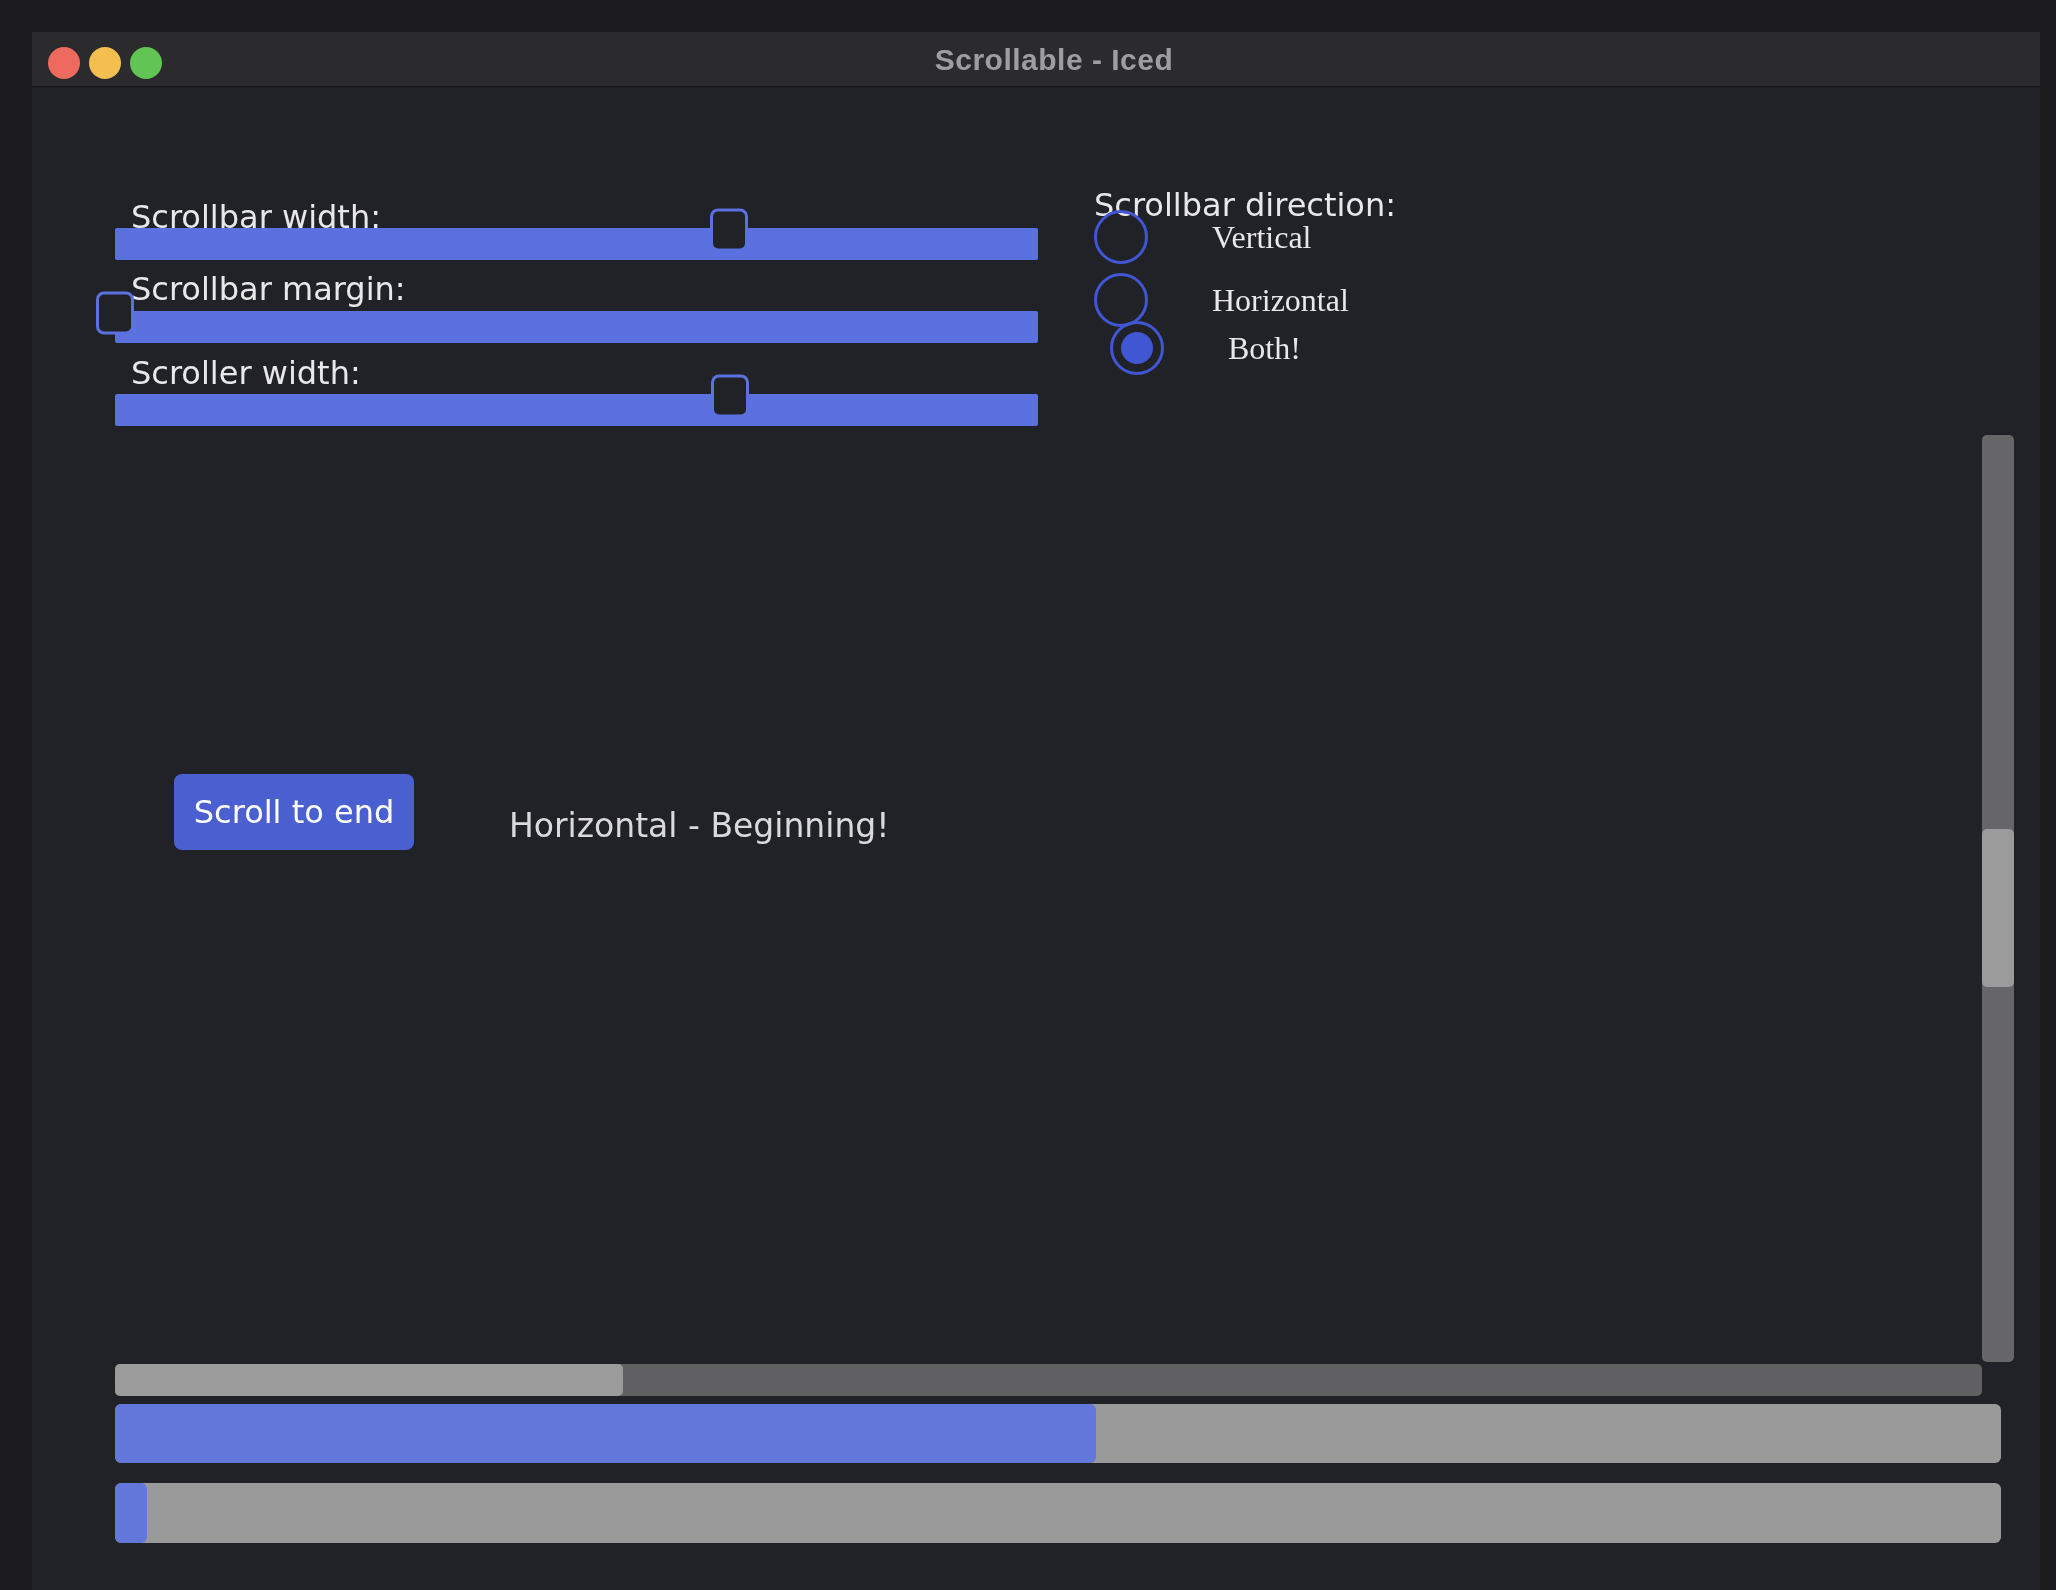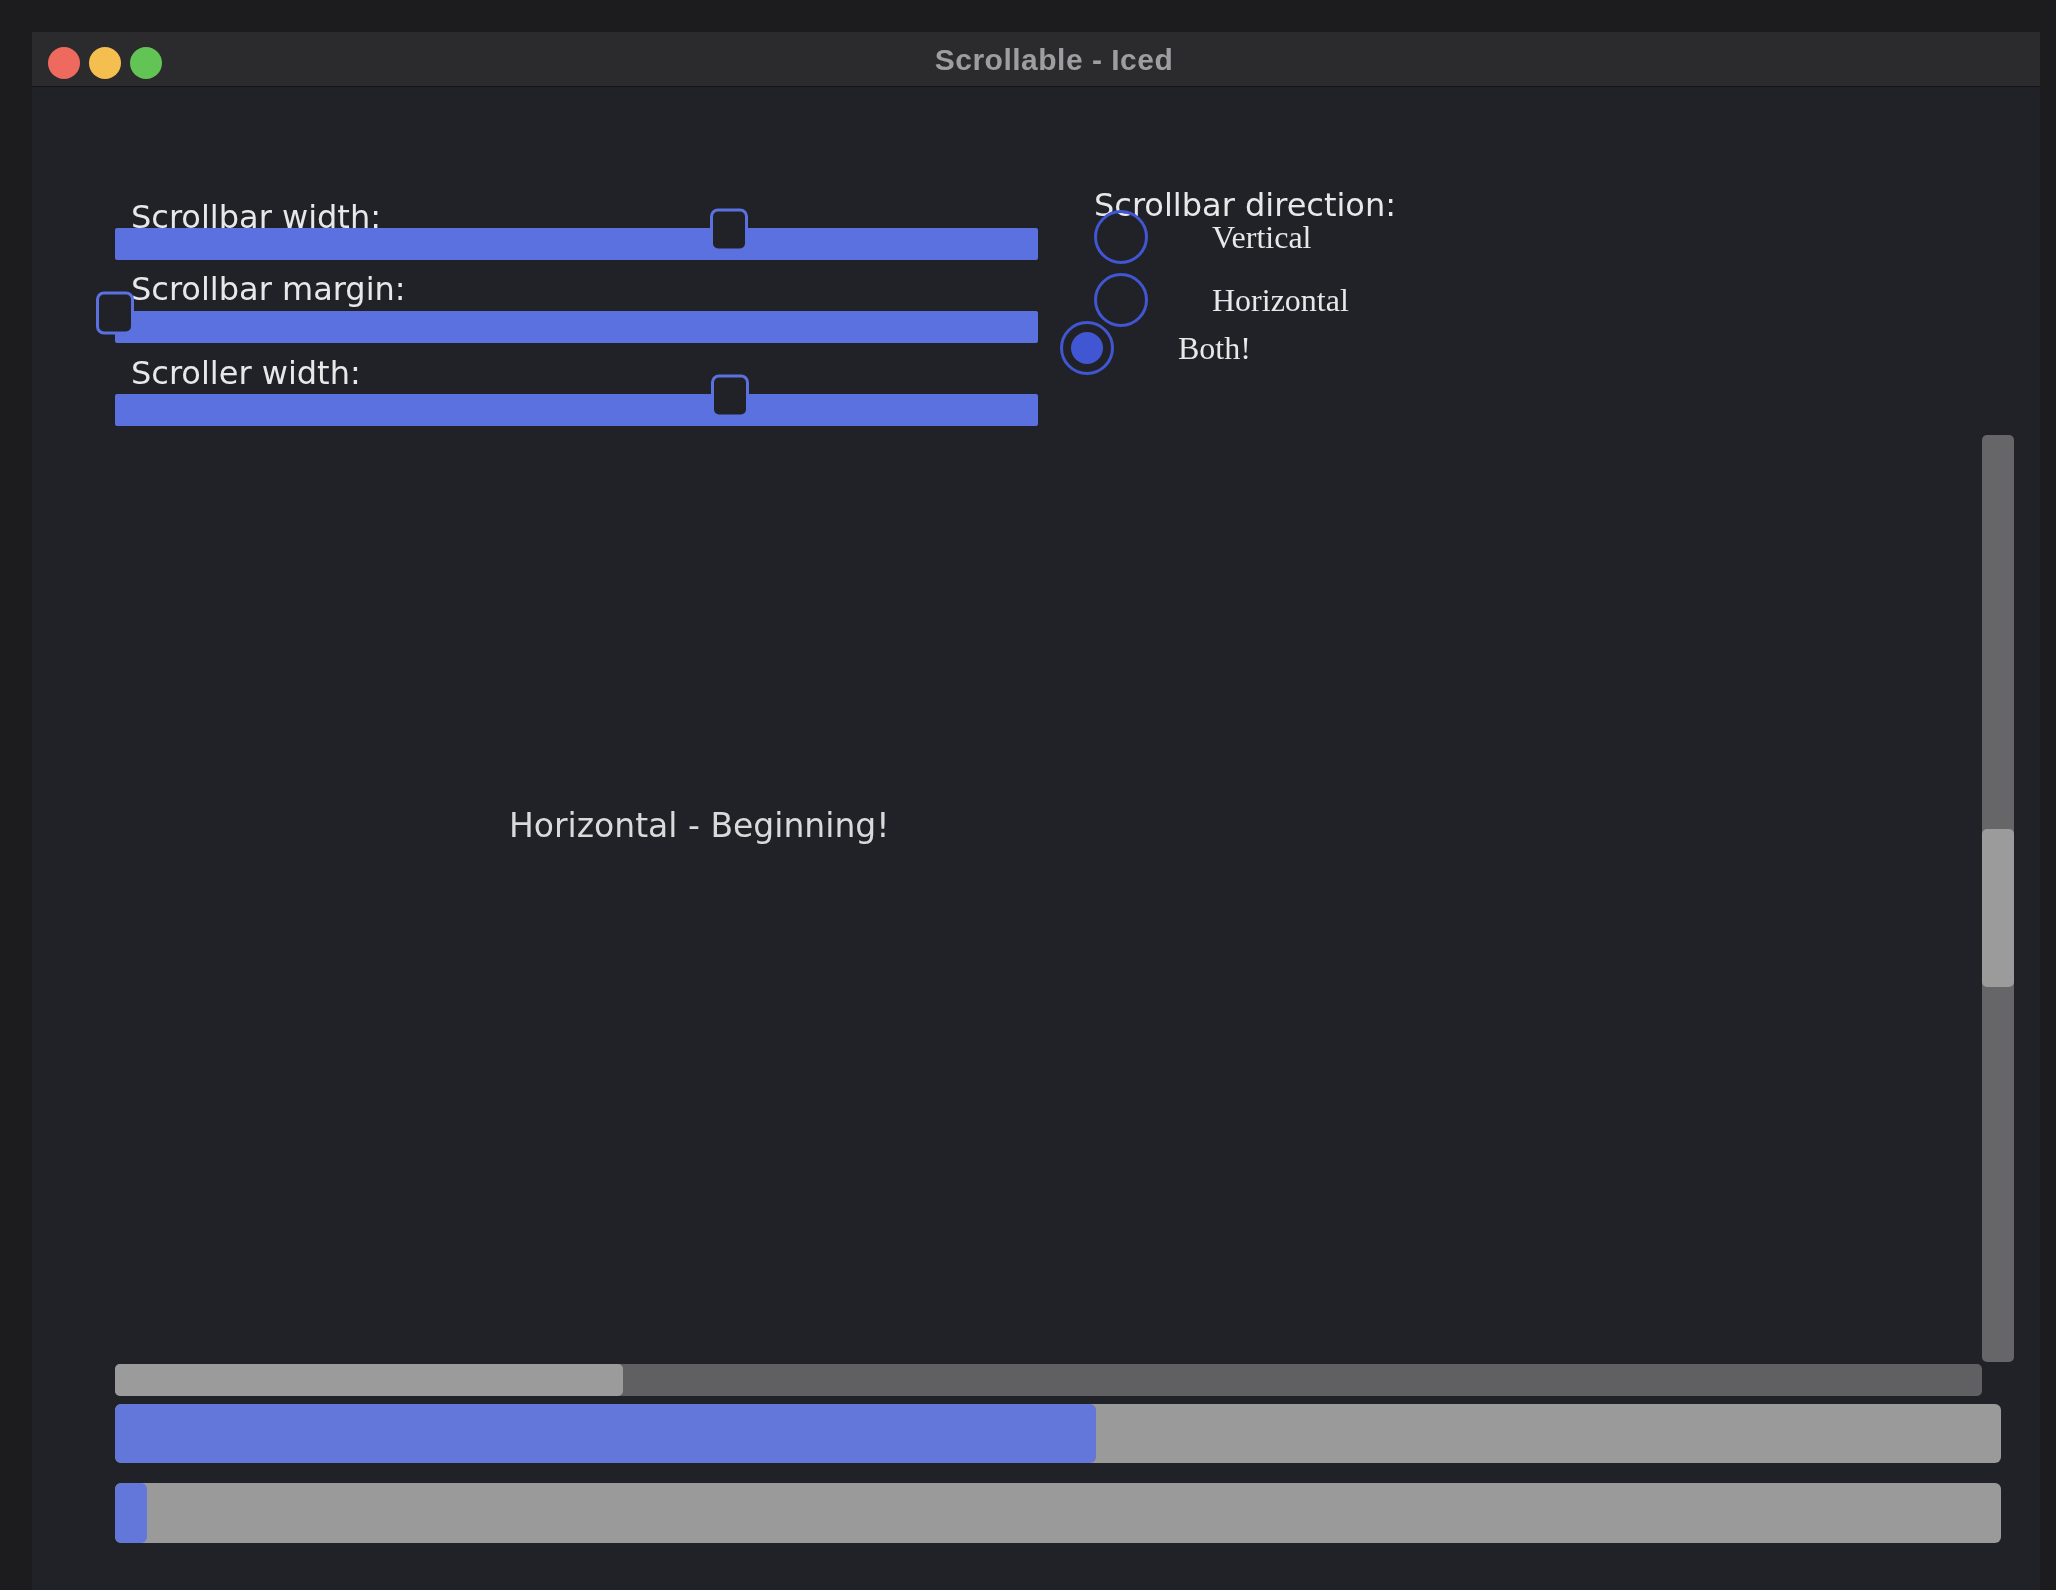--- a/index.html
+++ b/index.html
@@ -141,27 +141,28 @@
         
       </div>
       <div class="radio-label">Vertical</div>
     </div>
     <div class="radio-row" style="left:1046px; top:240px;">
       <div class="radio-circle">
         
       </div>
       <div class="radio-label">Horizontal</div>
     </div>
-    <div class="radio-row" style="left:1012px; top:288px;">
+    <div class="radio-row" style="left:1062px; top:288px;">
       <div class="radio-circle selected">
         <div class="radio-dot"></div>
       </div>
       <div class="radio-label">Both!</div>
     </div>
 
+    <div class="scroll-btn">Scroll to end</div>
     <div class="status-text">Horizontal - Beginning!</div>
 
     <div class="v-scrollbar">
       <div class="thumb" style="top: 42.5%; height: 17%;"></div>
     </div>
 
     <div class="h-scrollbar">
       <div class="thumb" style="left: 0%; width: 27.2%;"></div>
     </div>
 

